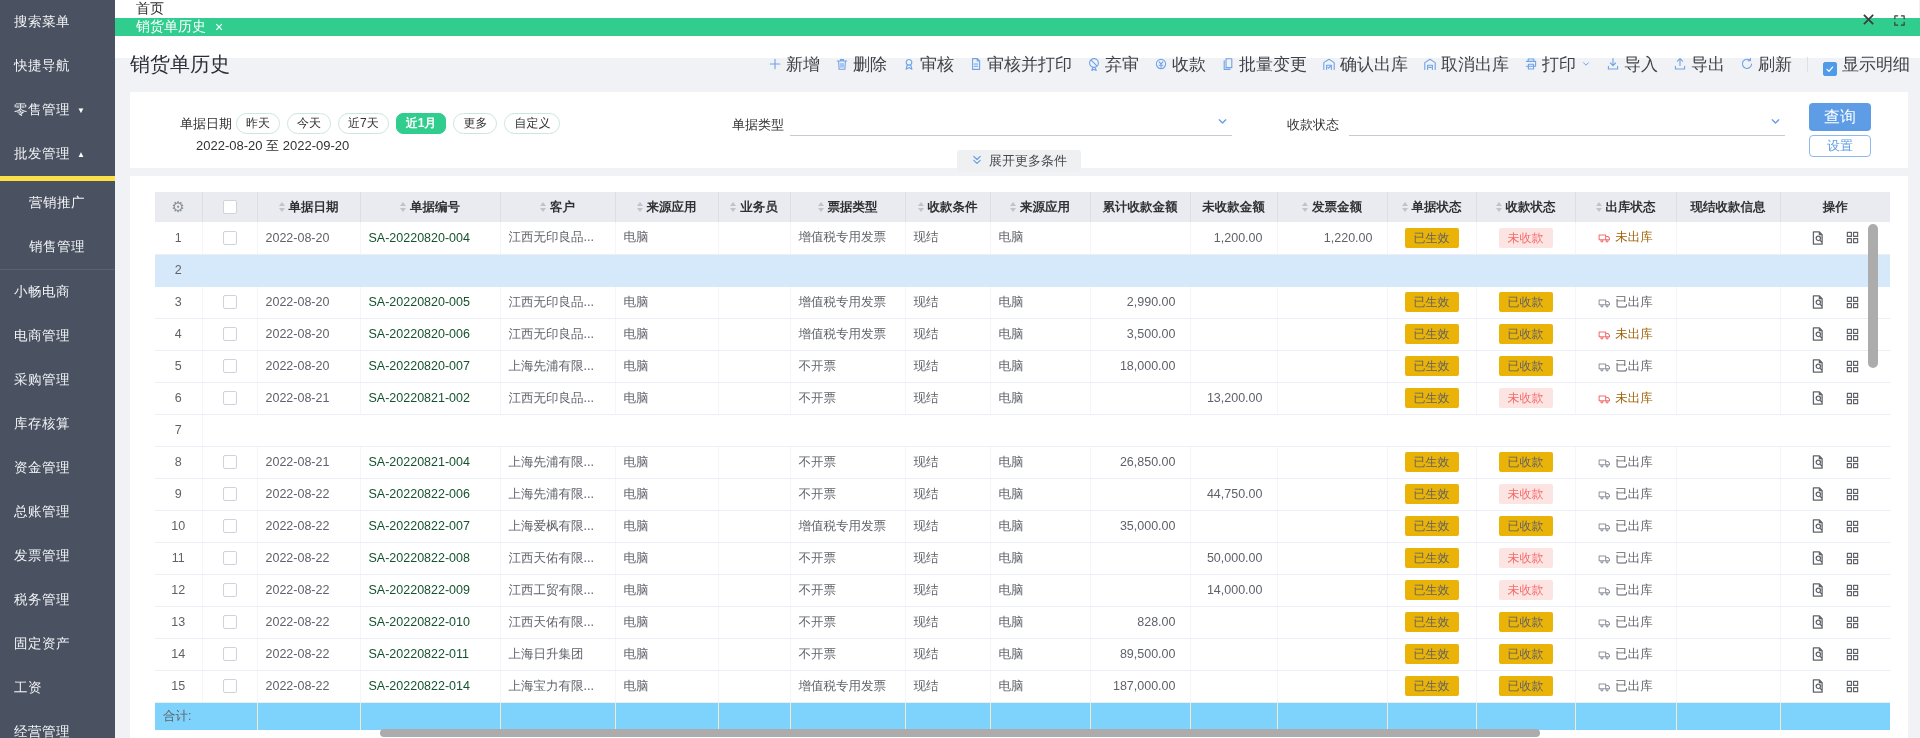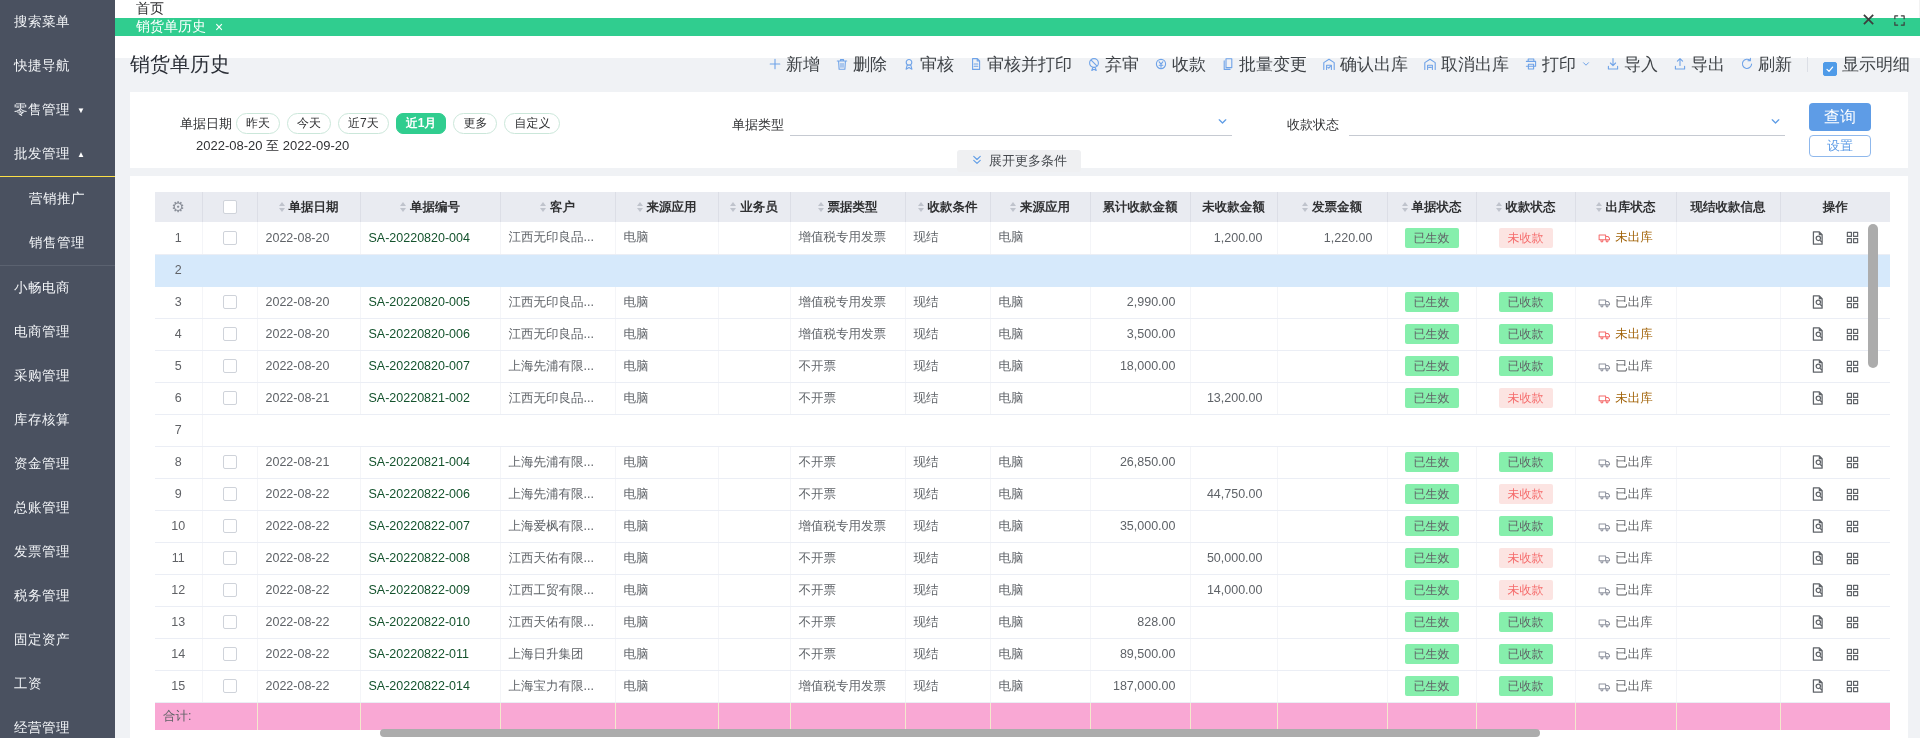--- a/index.html
+++ b/index.html
@@ -4,21 +4,21 @@
 <style>
   html,body{margin:0;padding:0;width:1920px;height:738px;overflow:hidden;
     font-family:"Liberation Sans","DejaVu Sans",sans-serif;background:#f0f2f5;}
   *{box-sizing:border-box;}
   .stage{position:relative;width:1920px;height:738px;overflow:hidden;}
 
   
   .sidebar{position:absolute;left:0;top:0;width:115px;height:738px;background:#4A5160;z-index:6;overflow:hidden;}
   .sb-item{height:44px;display:flex;align-items:center;padding-left:14px;color:#f2f4f7;font-size:13.5px;cursor:pointer;white-space:nowrap;letter-spacing:.5px;}
   .sb-item .sb-arrow{margin-left:7px;font-size:8px;color:#fff;}
-  .sb-subgroup{border-top:1px solid #fde047;border-bottom:1px solid #5b6270;}
+  .sb-subgroup{border-top:5px solid #fde047;border-bottom:1px solid #5b6270;}
   .sb-subgroup .sb-item{padding-left:29px;}
 
   
   .main{position:absolute;left:115px;top:0;width:1805px;height:738px;}
 
   .tabbar{position:absolute;left:0;top:0;width:100%;height:58px;background:#fff;display:flex;flex-direction:column;}
   .tab{display:flex;align-items:center;padding:0 21px;font-size:14px;color:#303133;cursor:pointer;border-right:1px solid #f2f2f2;}
   .tab.active{background:#30CD8F;color:#fff;border-right:none;}
   .tab-close{margin-left:9px;font-size:14px;line-height:1;}
   .win-icons{position:absolute;right:14px;top:0;height:40px;display:flex;align-items:center;gap:17px;color:#3d3d3d;}
@@ -61,29 +61,29 @@
   .c-up{width:0;height:0;border-left:3.5px solid transparent;border-right:3.5px solid transparent;border-bottom:4px solid #bfc3cc;}
   .c-down{width:0;height:0;border-left:3.5px solid transparent;border-right:3.5px solid transparent;border-top:4px solid #bfc3cc;}
   .gear-glyph{font-size:15px;color:#8a8f99;font-weight:normal;}
   tbody td{height:32px;border-bottom:1px solid #EBEEF5;border-right:1px solid #F4F5F8;padding:0 8px;white-space:nowrap;overflow:hidden;}
   tbody td:last-child{border-right:none;}
   tbody tr.selected td{background:#D6E9FB;border-bottom-color:#D6E9FB;border-right-color:#D6E9FB;}
   td.c-num{text-align:center;color:#606266;}
   td.c-center{text-align:center;}
   td.money{text-align:right;padding-right:14px;}
   .order-link{color:#14532d;cursor:pointer;}
-  .badge{display:inline-block;padding:4px 9px;border-radius:2px;background:#86efac;color:#606266;font-size:12px;line-height:1;}
+  .badge{display:inline-block;padding:4px 9px;border-radius:2px;background:#eab308;color:#606266;font-size:12px;line-height:1;}
   .badge.danger{background:#FCE4E2;color:#F56C6C;}
   .out-cell{display:flex;align-items:center;justify-content:center;gap:4px;color:#606266;}
   .out-cell .icon{color:#9094a0;}
   .out-cell.danger{color:#a16207;}
   .out-cell.danger .icon{color:#F56C6C;}
   .ops{display:flex;align-items:center;justify-content:center;gap:19px;color:#5f6368;}
   .ops .icon{cursor:pointer;}
-  tfoot td{background:#f9a8d4;height:28px;border-right:1px solid #F3E9CD;border-bottom:none;color:#606266;padding:0 8px;}
+  tfoot td{background:#7dd3fc;height:28px;border-right:1px solid #F3E9CD;border-bottom:none;color:#606266;padding:0 8px;}
   tfoot td:last-child{border-right:none;}
 
   .v-thumb{position:absolute;left:1738px;top:48px;width:10px;height:144px;background:#ACACAC;border-radius:5px;cursor:pointer;}
   .h-thumb{position:absolute;left:250px;top:553px;width:1160px;height:8px;background:#ACACAC;border-radius:4px;cursor:pointer;}
 </style>
 </head>
 <body>
 
 <div class="stage">
 

